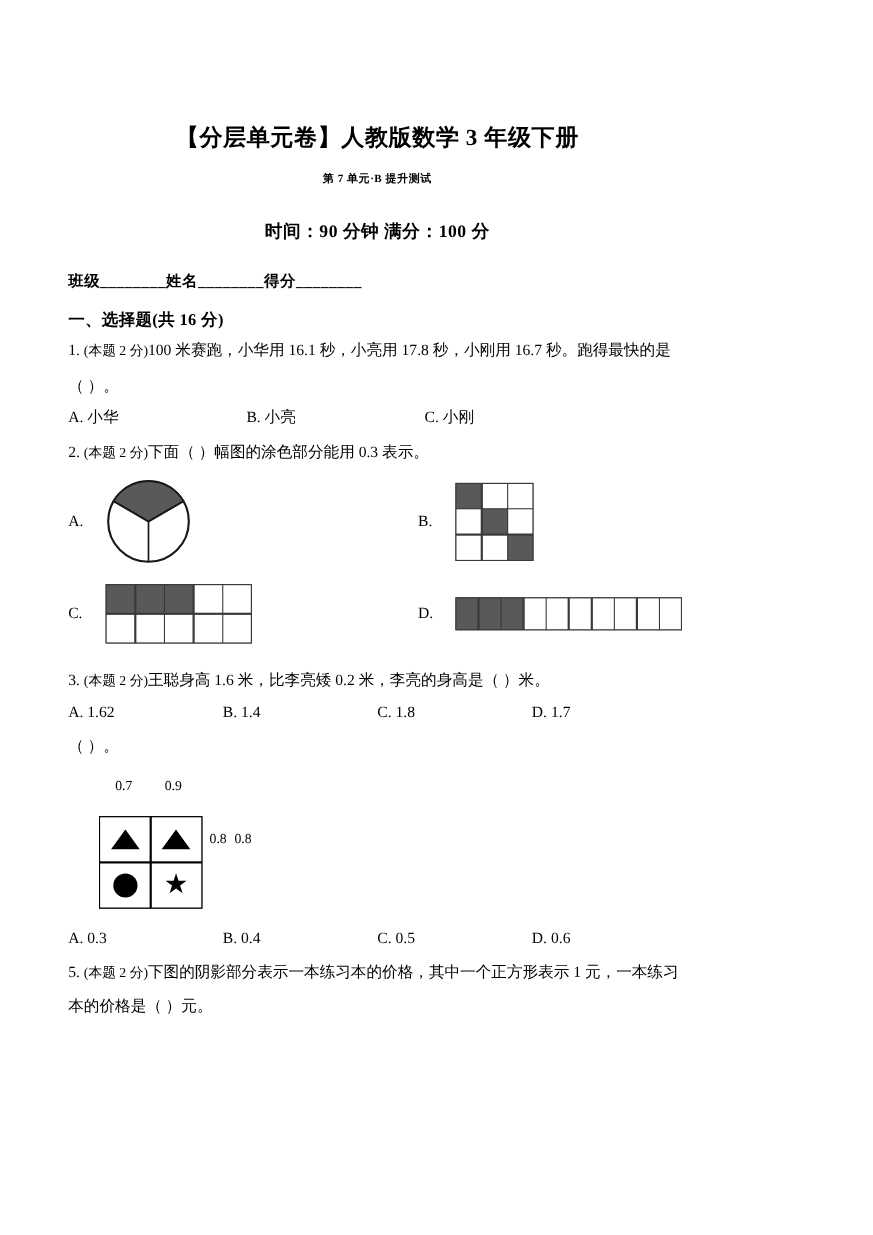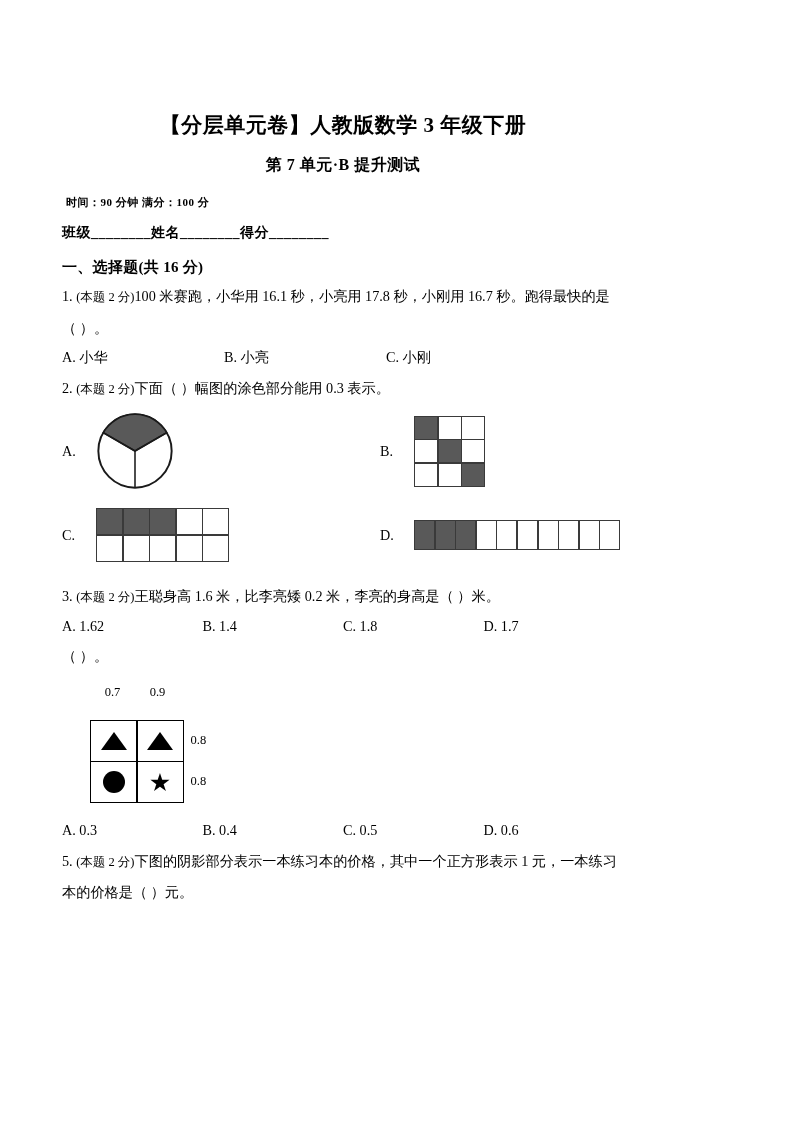--- a/index.html
+++ b/index.html
@@ -28,30 +28,31 @@
     text-align: center;
     font-size: 21px;
     font-weight: bold;
     letter-spacing: 0.5px;
     margin: 0;
     padding-top: 112px;
     line-height: 1.3;
   }
   .doc-subtitle {
     text-align: center;
-    font-size: 16px;
+    font-size: 10px;
     font-weight: bold;
     margin: 0;
     padding-top: 16px;
     letter-spacing: 0.5px;
   }
   .doc-meta {
-    font-size: 11px;
-    font-weight: bold;
-    margin: 4px;
+    text-align: center;
+    font-size: 16px;
+    font-weight: bold;
+    margin: 16px;
     padding-top: 15px;
     letter-spacing: 0.5px;
   }
   .doc-fields {
     font-size: 14px;
     font-weight: bold;
     margin: 0;
     padding-top: 10px;
     letter-spacing: 0.5px;
   }
@@ -159,21 +160,21 @@
     gap: 1.5px;
   }
   .magic-grid .mcell {
     background: #fff;
     display: flex;
     align-items: center;
     justify-content: center;
   }
   .magic-right {
     display: flex;
-    flex-direction: column;
+    flex-direction: row;
   }
   .magic-right span {
     height: 41px;
     display: flex;
     align-items: center;
     padding-left: 7px;
     font-size: 12.5px;
   }
 
   

